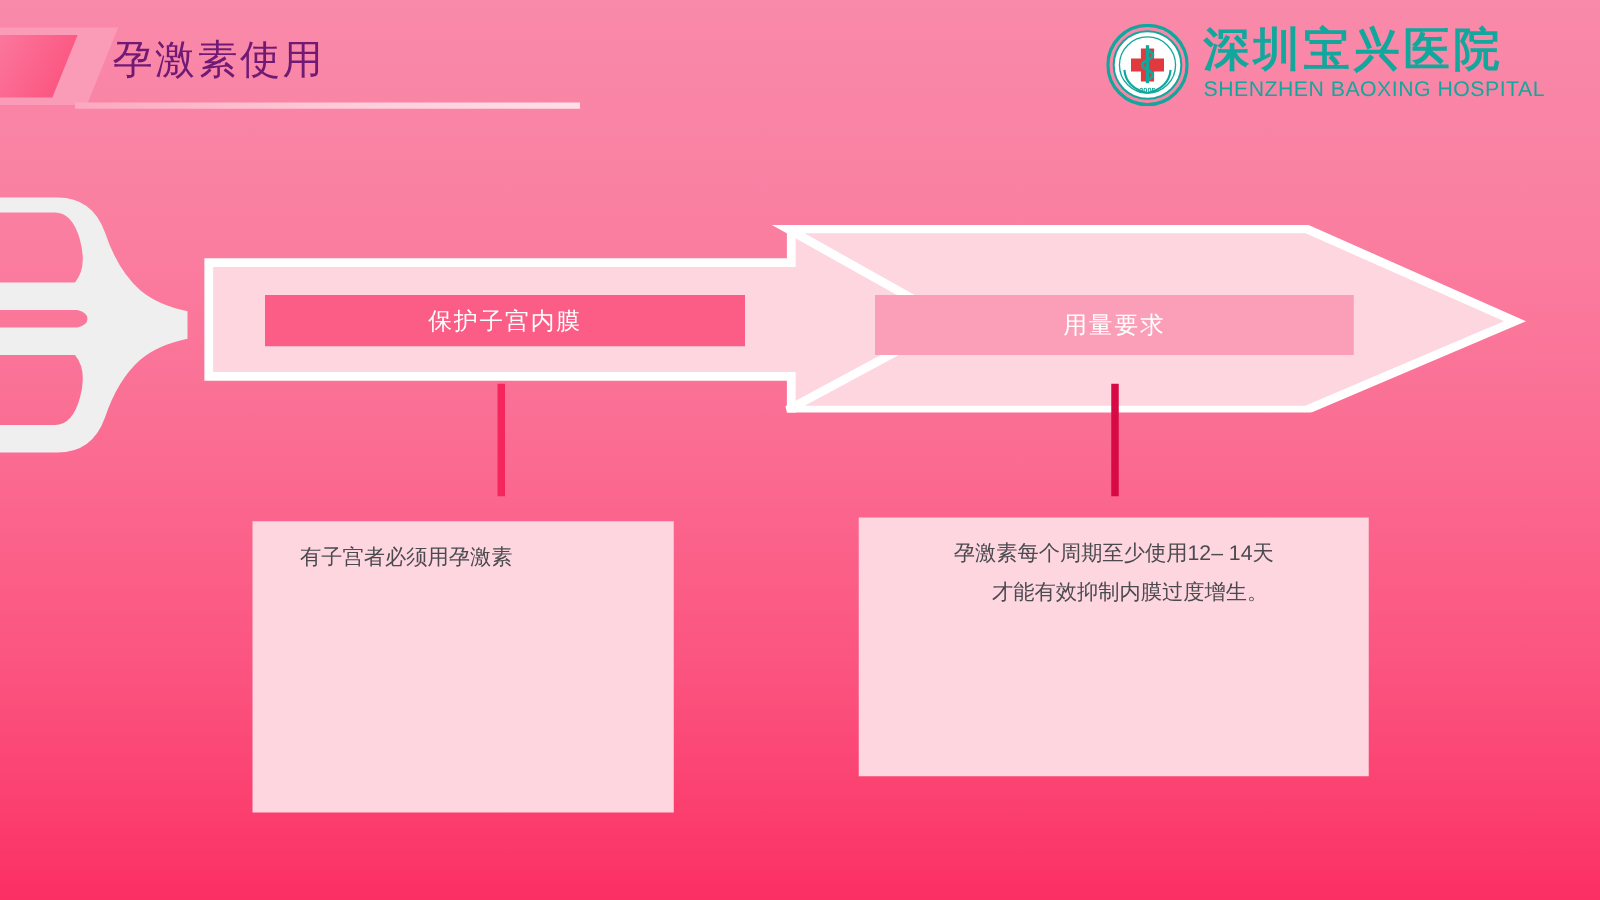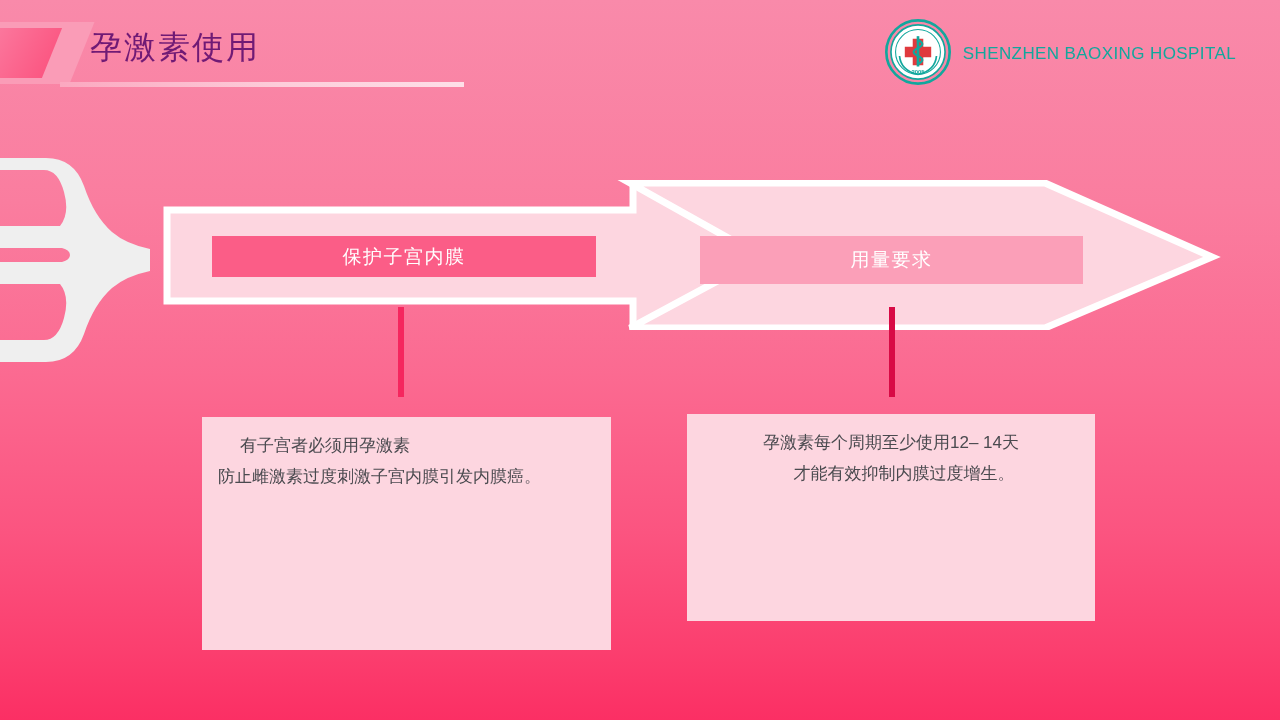--- a/index.html
+++ b/index.html
@@ -64,21 +64,21 @@
   .stem{ position:absolute; width:6px; }
   .stem-1{ left:398px; top:307px; height:90px; background:#f5265e; }
   .stem-2{ left:889px; top:307px; height:90px; background:#d80a45; }
 
   
   .card{
     position:absolute; background:#fdd6e0;
     padding:14px 16px 0 16px;
     color:#4a4a4f; font-size:17px; line-height:1.82;
   }
-  .card-1{ left:202px; top:417px; width:409px; height:233px; text-align:left; }
+  .card-1{ left:202px; top:417px; width:337px; height:233px; text-align:left; }
   .card-2{ left:687px; top:414px; width:408px; height:207px; text-align:center; }
   .card-1 .line-1{ padding-left:22px; }
   .card-2 .line-2{ padding-left:26px; }
 </style>
 </head>
 <body>
 
 <div class="hdr-shape-outer"></div>
 <div class="hdr-shape-inner"></div>
 <div class="hdr-rule"></div>
@@ -95,20 +95,21 @@
 
     <rect x="48" y="26" width="4" height="46" fill="#12a79d"></rect>
 
     <path d="M50 32 q13 6 0 12 q-13 6 0 12 q13 6 0 12" fill="none" stroke="#12a79d" stroke-width="3.4" stroke-linecap="round"></path>
 
     <path d="M22 56 q2 22 28 28" fill="none" stroke="#12a79d" stroke-width="2.6"></path>
     <path d="M78 56 q-2 22 -28 28" fill="none" stroke="#12a79d" stroke-width="2.6"></path>
     <text x="50" y="84" text-anchor="middle" font-size="9" font-weight="700" fill="#12a79d" font-family="Liberation Sans, sans-serif">2005</text>
   </svg>
   <span class="logo-text">
+    <span class="logo-cn">深圳宝兴医院</span>
     <span class="logo-en">SHENZHEN BAOXING HOSPITAL</span>
   </span>
 </div>
 
 <svg class="fork-deco" style="top:150px" viewBox="0 0 175 220">
   <path fill="#efefef" d="
     M0 8 H46 Q74 8 84 36 Q94 66 112 82 Q126 94 150 99 V121 Q126 126 112 138 Q94 154 84 184 Q74 212 46 212 H0 V190 H44 Q58 190 64 168 Q70 146 60 134 H0 V112 H62 Q70 110 70 105 Q70 100 62 98 H0 V76 H60 Q70 64 64 42 Q58 20 44 20 H0 Z"></path>
 </svg>
 
 <svg class="arrow-band" viewBox="0 0 1280 150">
@@ -123,18 +124,17 @@
 </div>
 <div class="chip chip-2">
   <span>用量要求</span>
 </div>
 
 <div class="stem stem-1"></div>
 <div class="stem stem-2"></div>
 
 <div class="card card-1">
   <div class="line-1">有子宫者必须用孕激素</div>
-  <div class="line-2">防止雌激素过度刺激子宫内膜引发内膜癌。</div>
 </div>
 <div class="card card-2">
   <div class="line-1">孕激素每个周期至少使用12– 14天</div>
   <div class="line-2">才能有效抑制内膜过度增生。</div>
 </div>
 
 </body></html>

